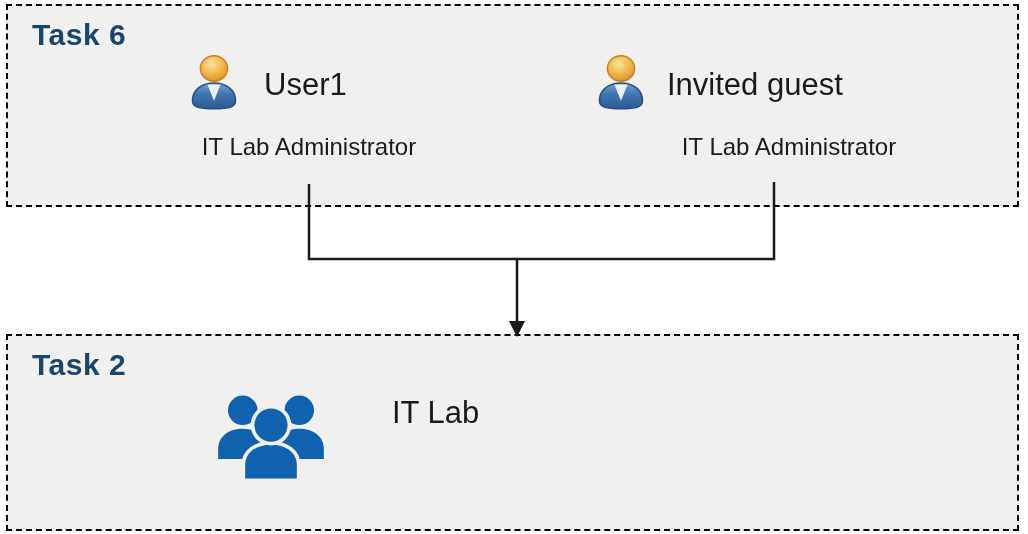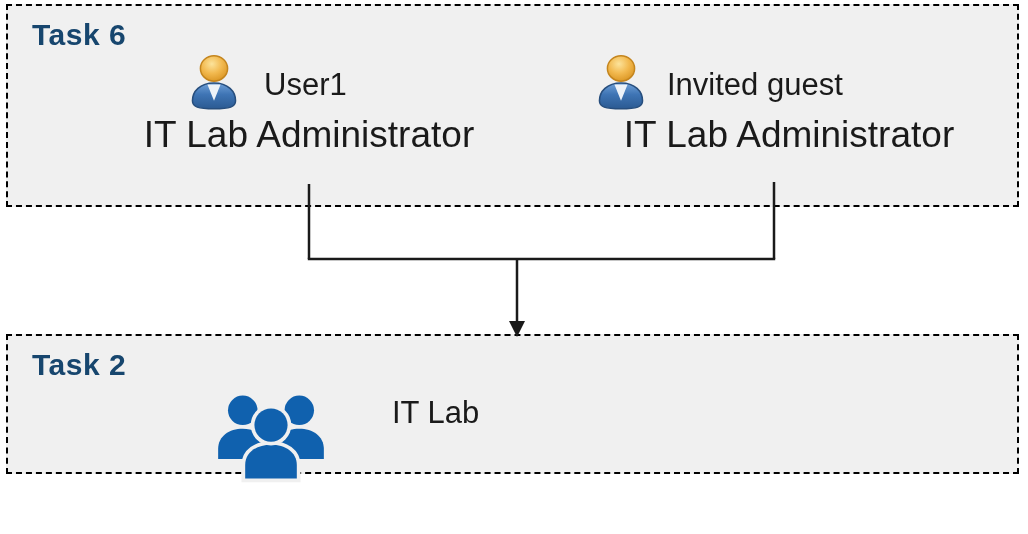--- a/index.html
+++ b/index.html
@@ -13,21 +13,21 @@
     overflow:hidden;
   }
   .task-box {
     position:absolute;
     left:6px;
     width:1013px;
     background:#f0f0f0;
     border:2px dashed #000000;
   }
   #task1-box { top:4px;  height:203px; }
-  #task2-box { top:334px; height:140px;text-decoration:underline; }
+  #task2-box { top:334px; height:197px;text-decoration:underline; }
   .task-label {
     position:absolute;
     left:24px; top:12px;
     font-size:30px;
     font-weight:bold;
     color:#17466e;
     letter-spacing:0.5px;
   }
   .person-icon { position:absolute; width:60px; height:62px; }
   #person1-icon { left:184px; top:52px; }
@@ -36,24 +36,24 @@
     position:absolute;
     top:66px;
     font-size:31px;
     line-height:38px;
     white-space:nowrap;
   }
   #person1-name { left:264px; }
   #person2-name { left:660px;margin-left:7px; }
   .person-role {
     position:absolute;
-    top:116px;
+    top:128px;
     width:382px;
     text-align:center;
-    font-size:37px;
+    font-size:24px;
     line-height:38px;
     white-space:nowrap;
   }
   #person1-role { left:118px; }
   #person2-role { left:598px; }
   #group-icon { position:absolute; left:212px; top:390px; width:118px; height:96px; }
   #group-name {
     position:absolute;
     left:392px; top:394px;
     width:330px;

